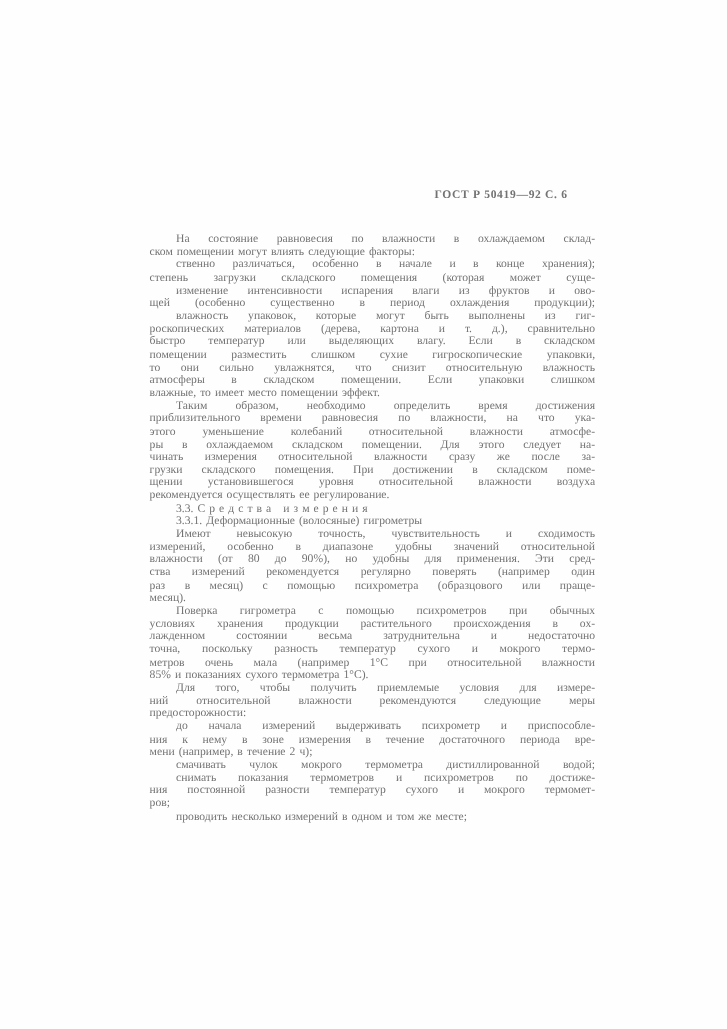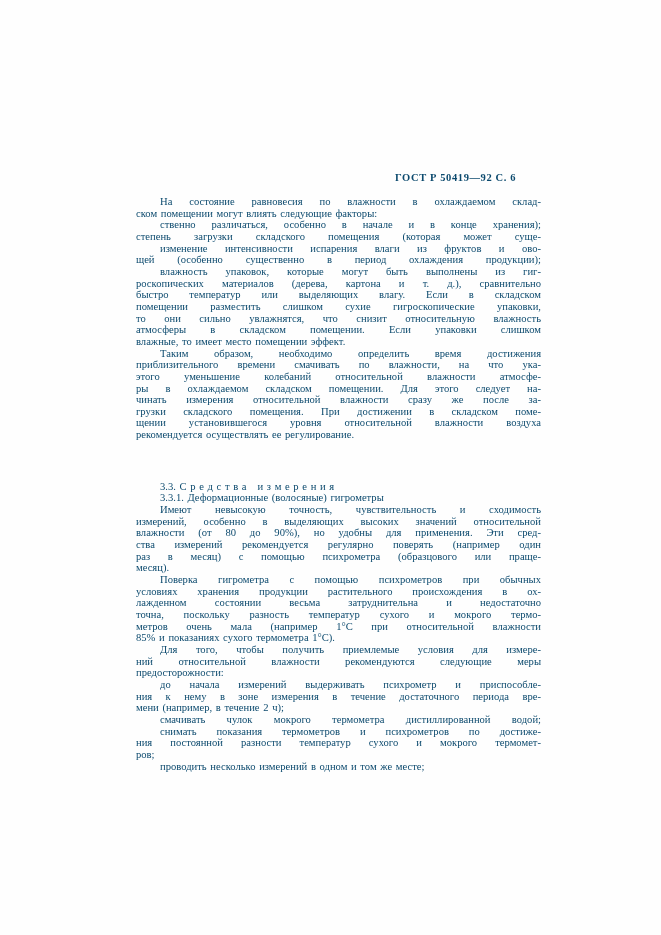--- a/index.html
+++ b/index.html
@@ -7,36 +7,36 @@
     padding: 0;
     background: #ffffff;
   }
   .page {
     position: relative;
     width: 661px;
     height: 935px;
     background: #fefefe;
     overflow: hidden;
     font-family: "Liberation Serif", "DejaVu Serif", serif;
-    color: #0c4a6e;
+    color: #737373;
   }
   .running-header {
     position: absolute;
     top: 172px;
     left: 136px;
     width: 380px;
     text-align: right;
     font-weight: bold;
     font-size: 10.5px;
     letter-spacing: 0.6px;
     white-space: pre;
   }
   .text-block {
     position: absolute;
-    top: 196px;
+    top: 212px;
     left: 136px;
     width: 405px;
     font-size: 10.6px;
     line-height: 11.65px;
   }
   .para { margin: 0; }
   .line {
     text-align: justify;
     text-align-last: left;
     word-spacing: 1px;
@@ -44,21 +44,20 @@
   .line.jl {
     text-align-last: justify;
   }
   .para > .line:first-child {
     text-indent: 24px;
   }
   .para.italic .line {
   }
   .para.heading .line {
     white-space: pre-wrap;
-    margin-top: 40px;
   }
 </style>
 </head>
 <body>
 
 <div class="page">
   <div class="running-header">ГОСТ Р 50419—92 С. 6</div>
   <div class="text-block" id="text-block">
       <div class="para body">
         <div class="line jl">На состояние равновесия по влажности в охлаждаемом склад-</div>
@@ -76,37 +75,37 @@
         <div class="line jl">влажность упаковок, которые могут быть выполнены из гиг-</div>
         <div class="line jl">роскопических материалов (дерева, картона и т. д.), сравнительно</div>
         <div class="line jl">быстро температур или выделяющих влагу. Если в складском</div>
         <div class="line jl">помещении разместить слишком сухие гигроскопические упаковки,</div>
         <div class="line jl">то они сильно увлажнятся, что снизит относительную влажность</div>
         <div class="line jl">атмосферы в складском помещении. Если упаковки слишком</div>
         <div class="line">влажные, то имеет место помещении эффект.</div>
       </div>
       <div class="para body">
         <div class="line jl">Таким образом, необходимо определить время достижения</div>
-        <div class="line jl">приблизительного времени смачивать по влажности, на что ука-</div>
+        <div class="line jl">приблизительного времени равновесия по влажности, на что ука-</div>
         <div class="line jl">этого уменьшение колебаний относительной влажности атмосфе-</div>
         <div class="line jl">ры в охлаждаемом складском помещении. Для этого следует на-</div>
         <div class="line jl">чинать измерения относительной влажности сразу же после за-</div>
         <div class="line jl">грузки складского помещения. При достижении в складском поме-</div>
         <div class="line jl">щении установившегося уровня относительной влажности воздуха</div>
         <div class="line">рекомендуется осуществлять ее регулирование.</div>
       </div>
       <div class="para heading">
         <div class="line">3.3. С р е д с т в а   и з м е р е н и я</div>
       </div>
       <div class="para italic">
         <div class="line">3.3.1. Деформационные (волосяные) гигрометры</div>
       </div>
       <div class="para body">
         <div class="line jl">Имеют невысокую точность, чувствительность и сходимость</div>
-        <div class="line jl">измерений, особенно в выделяющих высоких значений относительной</div>
+        <div class="line jl">измерений, особенно в диапазоне удобны значений относительной</div>
         <div class="line jl">влажности (от 80 до 90%), но удобны для применения. Эти сред-</div>
         <div class="line jl">ства измерений рекомендуется регулярно поверять (например один</div>
         <div class="line jl">раз в месяц) с помощью психрометра (образцового или праще-</div>
         <div class="line">месяц).</div>
       </div>
       <div class="para body">
         <div class="line jl">Поверка гигрометра с помощью психрометров при обычных</div>
         <div class="line jl">условиях хранения продукции растительного происхождения в ох-</div>
         <div class="line jl">лажденном состоянии весьма затруднительна и недостаточно</div>
         <div class="line jl">точна, поскольку разность температур сухого и мокрого термо-</div>

